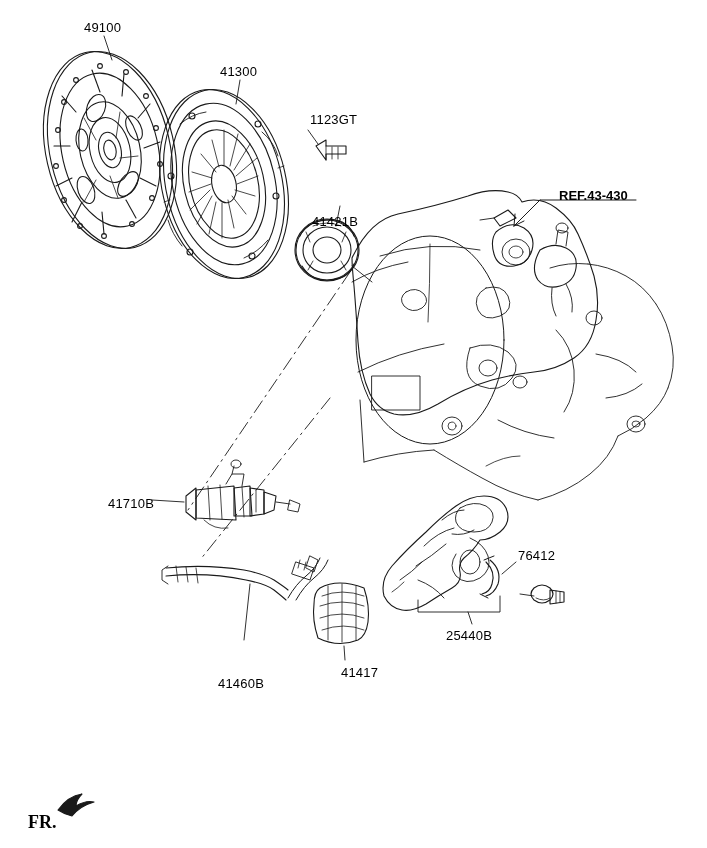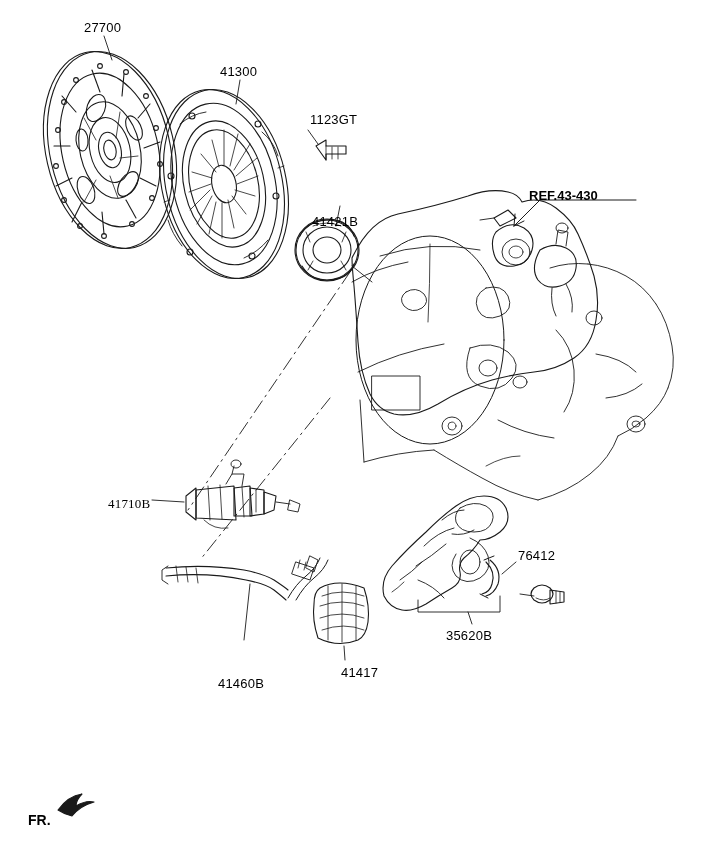--- a/index.html
+++ b/index.html
@@ -25,22 +25,22 @@
   .part-label {
     position: absolute;
     font-family: "Liberation Sans", sans-serif;
     font-size: 13px;
     color: #000000;
     white-space: nowrap;
     letter-spacing: 0.2px;
   }
   .fr-label {
     position: absolute;
-    font-family: Liberation Sans, sans-serif;
-    font-size: 14px;
+    font-family: Liberation Serif, serif;
+    font-size: 18px;
     font-weight: bold;
     color: #000000;
     white-space: nowrap;
   }
   .ref-label {
     position: absolute;
     font-family: "Liberation Sans", sans-serif;
     font-size: 13px;
     font-weight: bold;
     color: #000000;
@@ -308,26 +308,26 @@
         <path d="M536 598 q8 4 14 0" stroke-width="0.8"></path>
         <path d="M534 596 l-14 -2" stroke-width="0.9"></path>
       </g>
 
       <g fill="#1a1a1a">
         <path d="M58 810 q10 -14 24 -16 q-6 6 -6 12 q10 -6 18 -4 q-14 4 -22 14 q-8 -2 -14 -6z"></path>
       </g>
     </g>
   </svg>
 
-  <div class="part-label" style="left:84px; top:20px;">27700</div>
+  <div class="part-label" style="left:84px; top:20px;">49100</div>
   <div class="part-label" style="left:220px; top:64px;text-align:center;">41300</div>
   <div class="part-label" style="left:310px; top:112px;">1123GT</div>
   <div class="part-label" style="left:312px; top:187px;margin-top:27px;">41421B</div>
-  <div class="ref-label" style="left:529px; top:188px;">REF.43-430</div>
-  <div class="part-label" style="left:108px; top:496px;font-family:Liberation Serif, serif;">41710B</div>
+  <div class="ref-label" style="left:559px; top:188px;">REF.43-430</div>
+  <div class="part-label" style="left:108px; top:496px;">41710B</div>
   <div class="part-label" style="left:518px; top:548px;">76412</div>
-  <div class="part-label" style="left:446px; top:628px;">35620B</div>
+  <div class="part-label" style="left:446px; top:628px;">25440B</div>
   <div class="part-label" style="left:218px; top:676px;">41460B</div>
   <div class="part-label" style="left:341px; top:665px;text-align:right;">41417</div>
 
   <div class="fr-label" style="left:28px; top:812px;">FR.</div>
 
 </div>
 
 </body></html>

